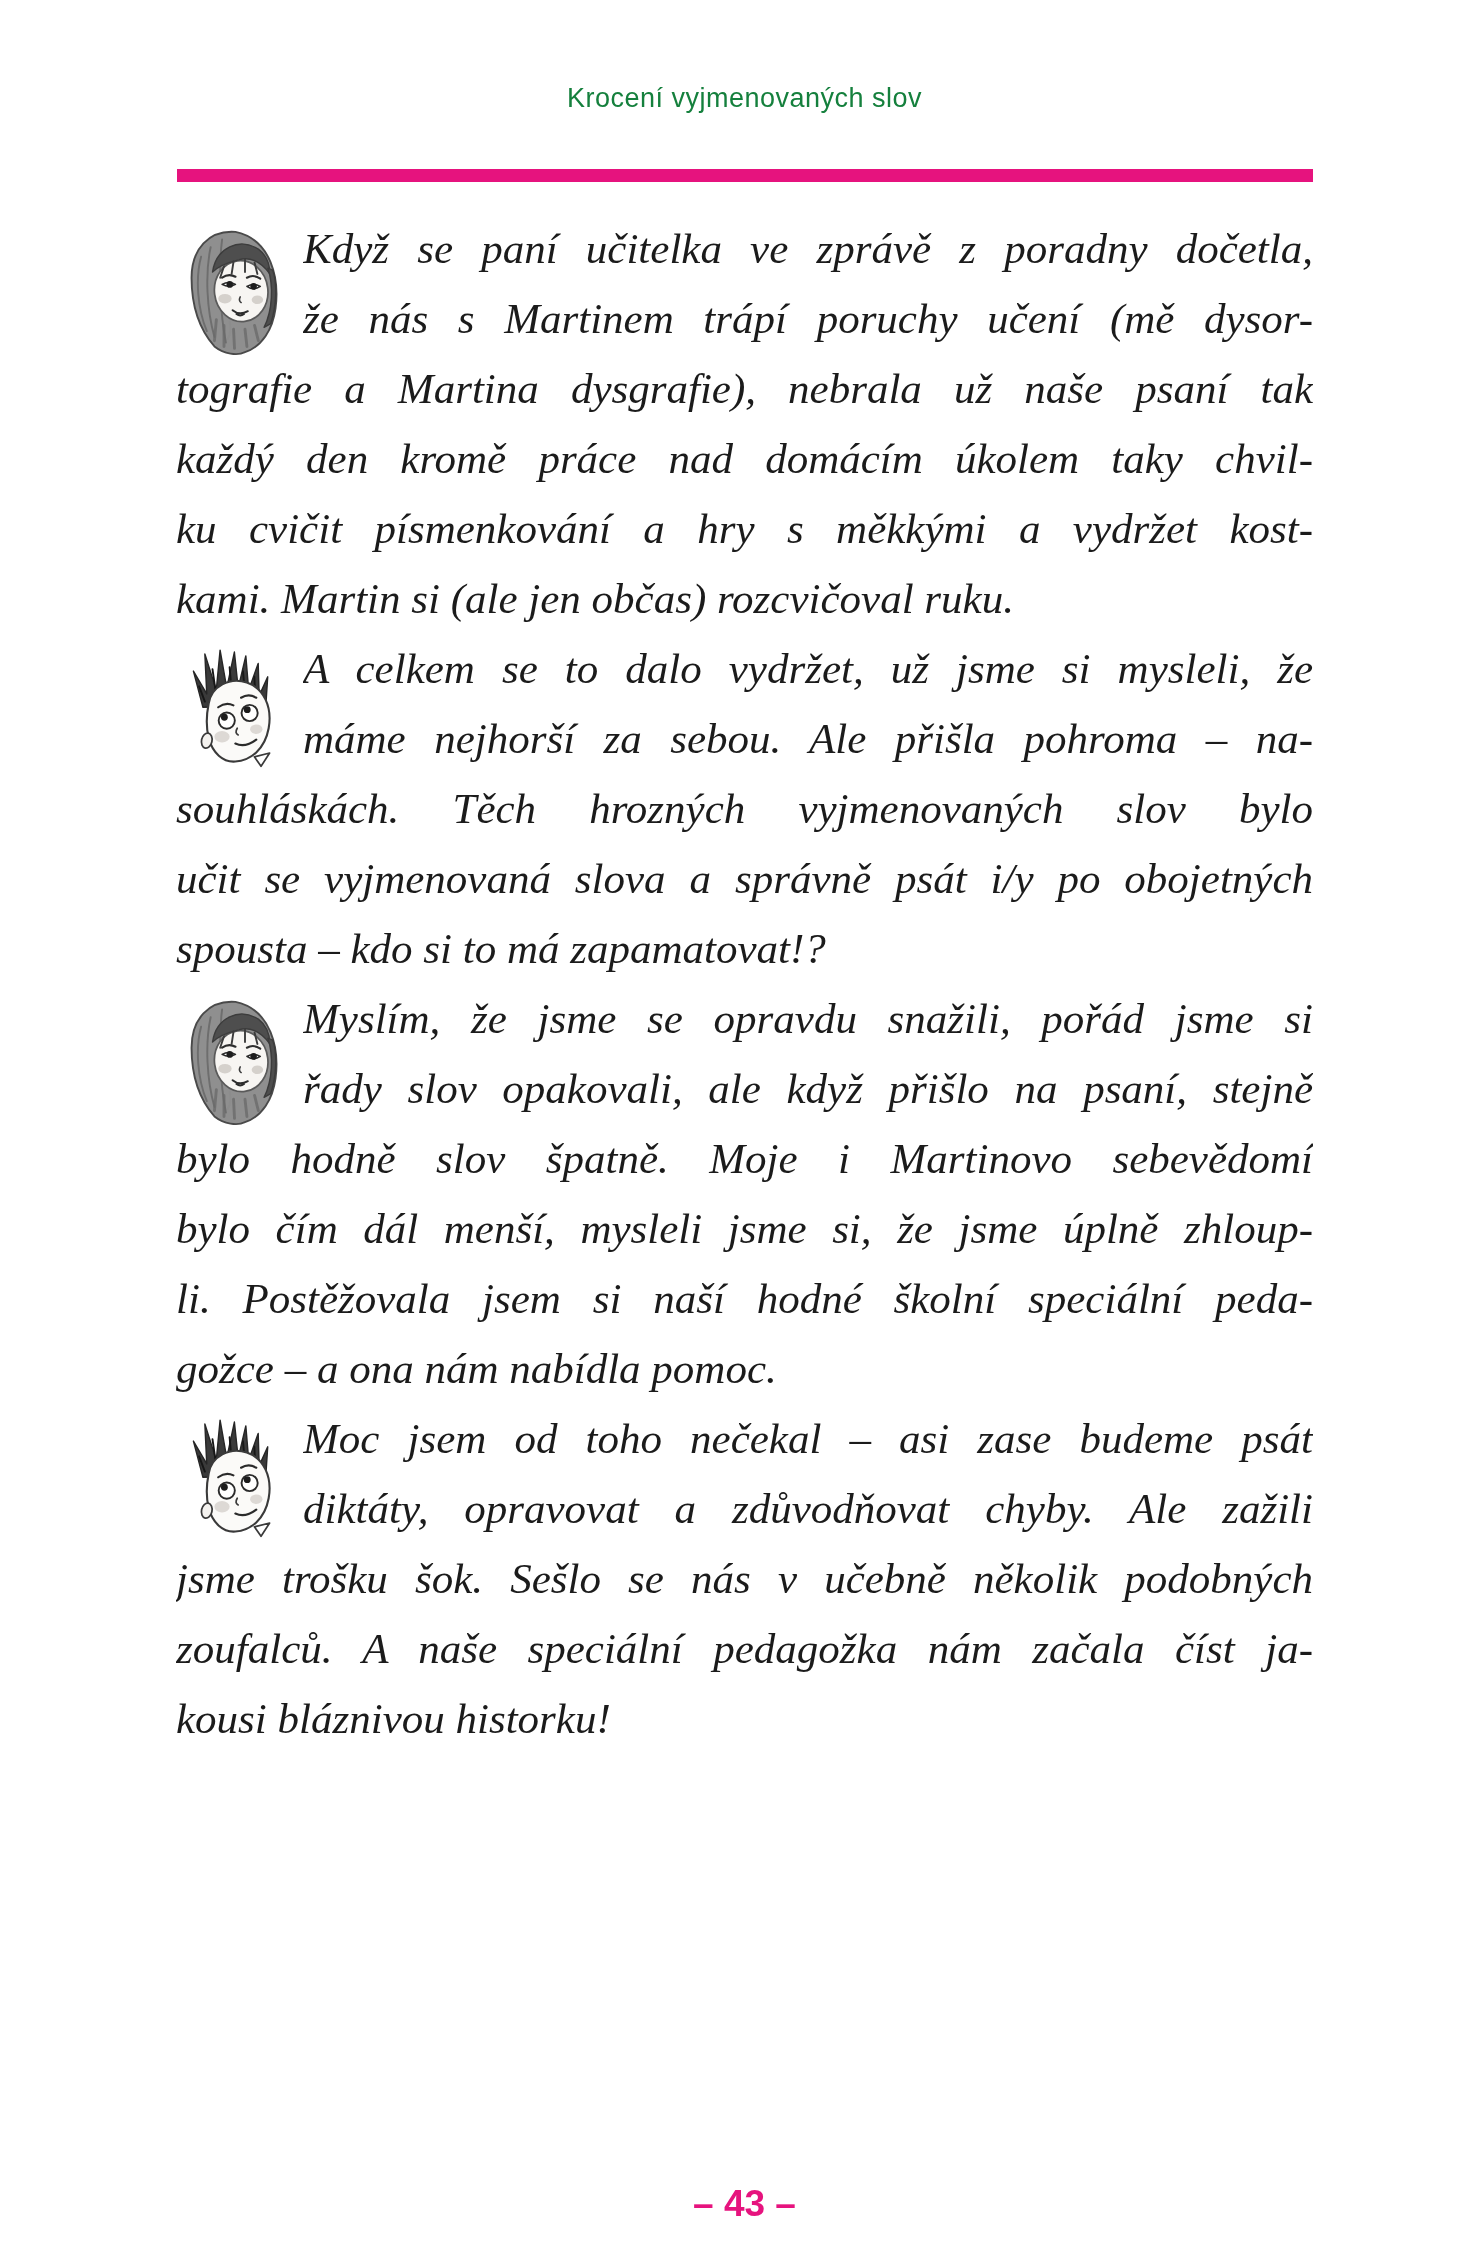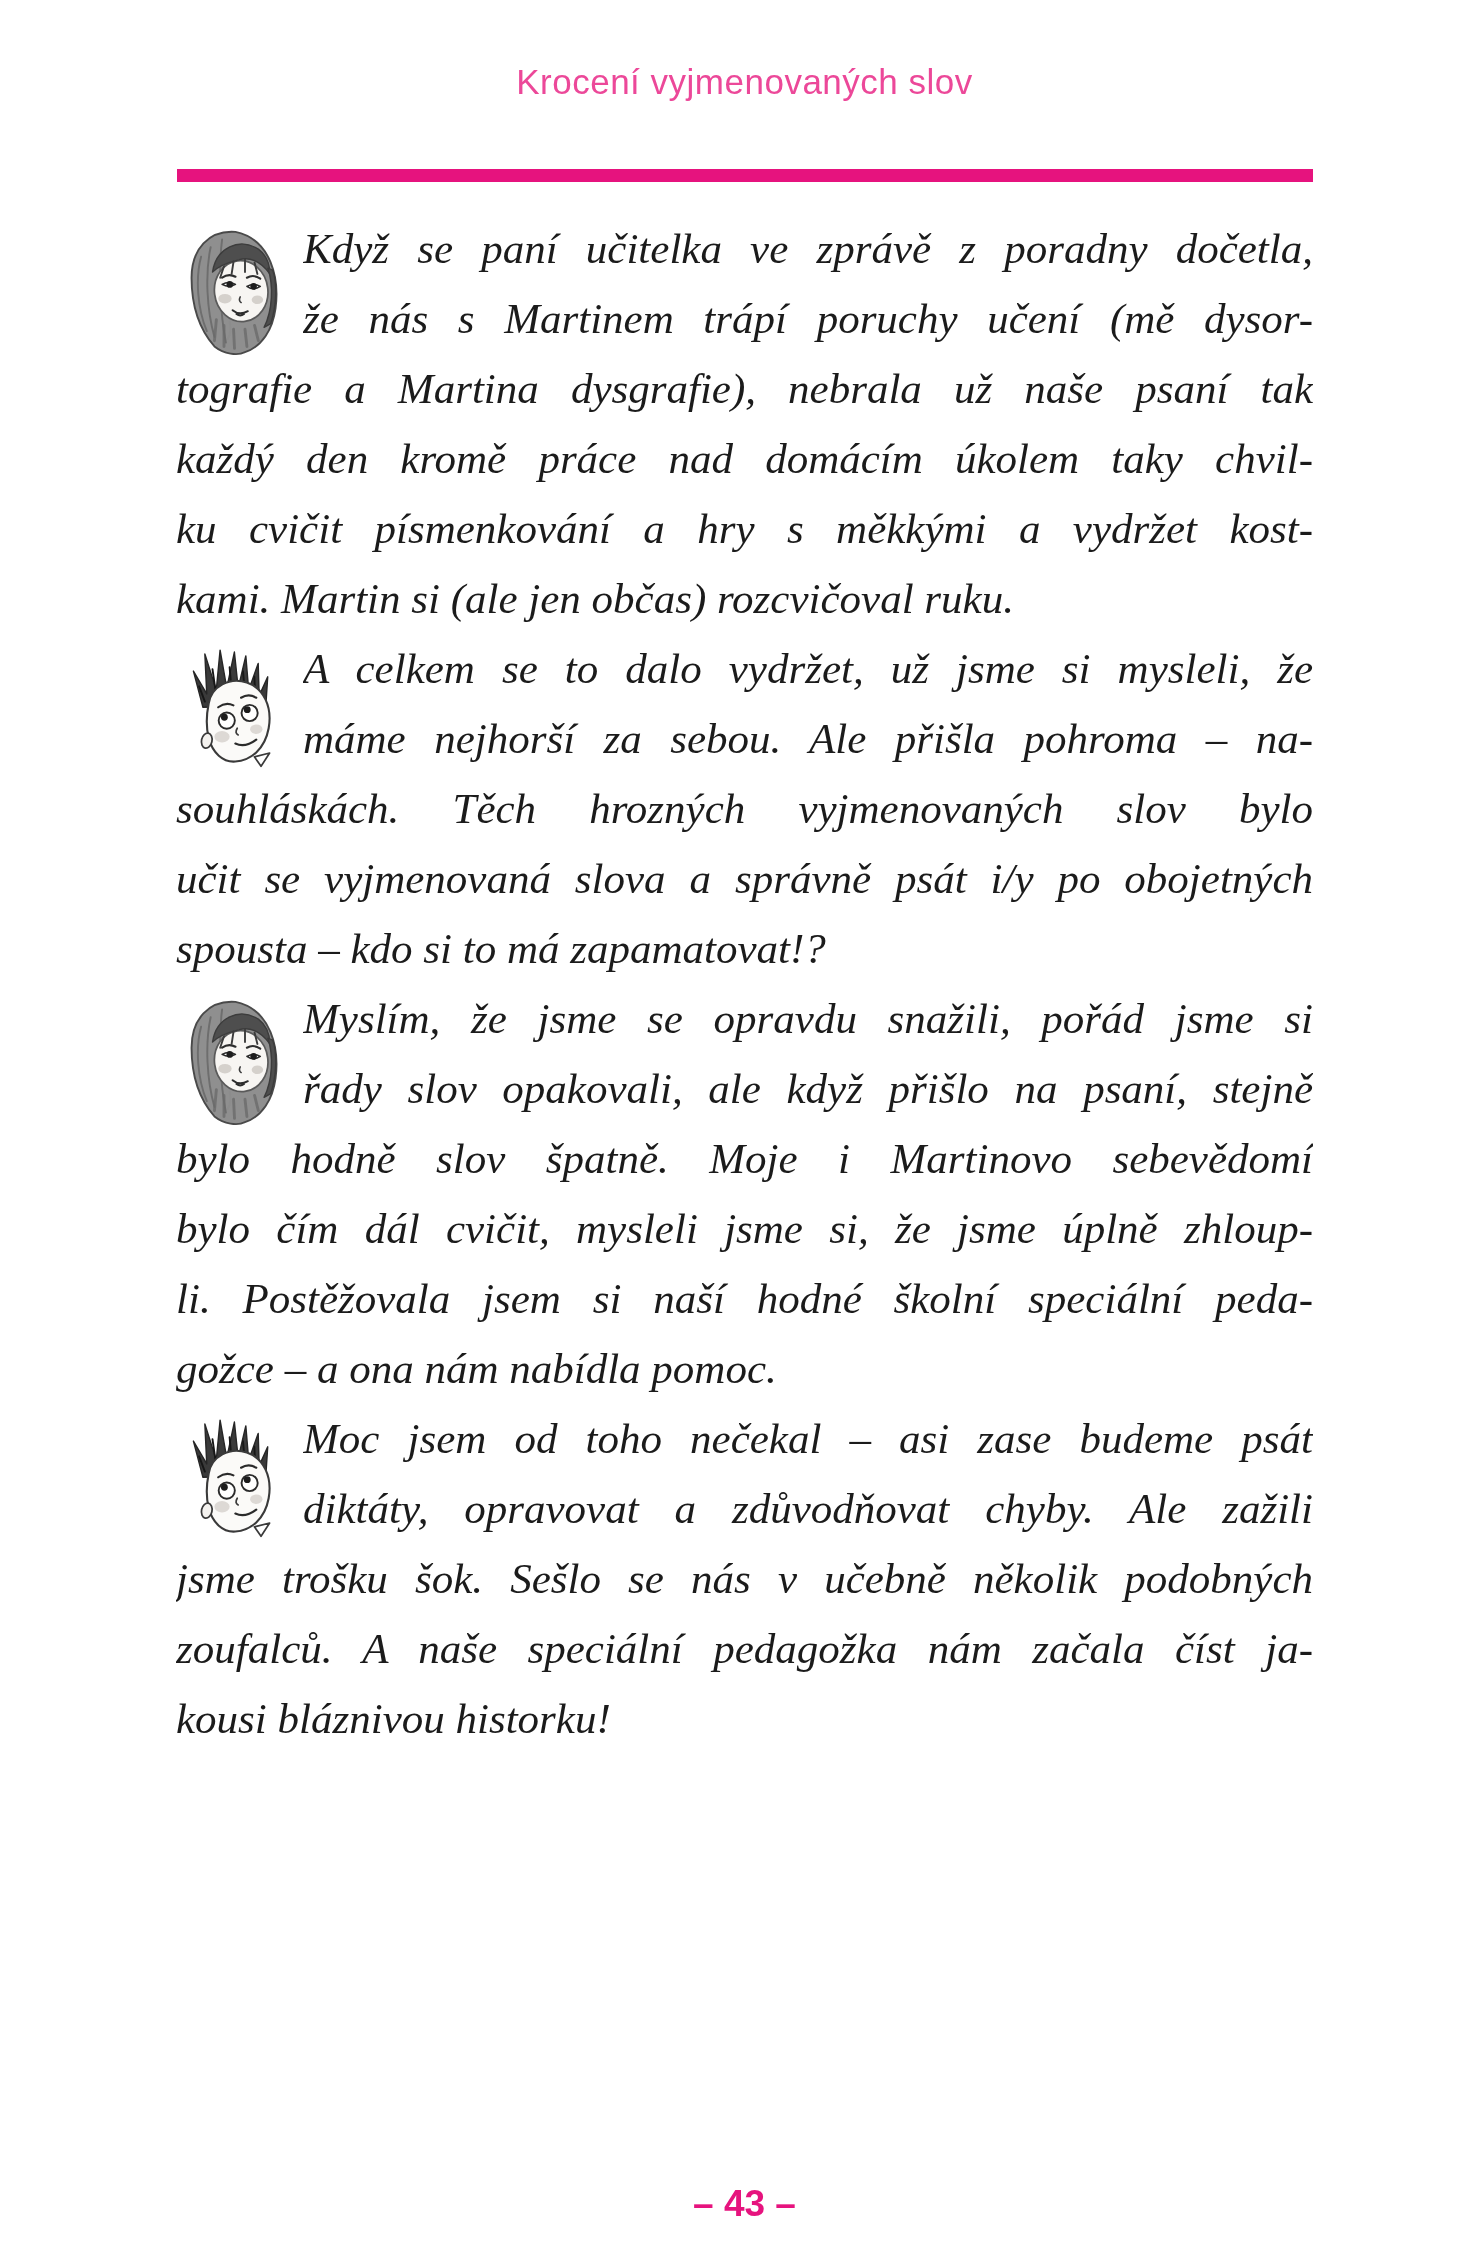--- a/index.html
+++ b/index.html
@@ -10,26 +10,26 @@
     font-family: "Liberation Serif", serif;
     color: #1b1b1b;
     overflow: hidden;
   }
   .page-header {
     position: absolute;
     left: 176px; top: 62px; width: 1137px;
     text-align: center;
   }
   .page-header h1 {
-    margin: 0;
+    margin: 16px;
     font-family: "Liberation Sans", sans-serif;
     font-weight: 400;
-    font-size: 35px;
+    font-size: 27px;
     line-height: 40px;
-    color: #ec4899;
+    color: #15803d;
     letter-spacing: 0.5px;
   }
   .rule {
     position: absolute;
     left: 177px; top: 169px;
     width: 1136px; height: 13px;
     background: #e6137e;
   }
   .story {
     position: absolute;
@@ -182,21 +182,21 @@
       <path d="M61,72 Q59,76 62,78" stroke="#3a3a3a" stroke-width="1.6" fill="none"></path>
       <path d="M53,86 Q60,92 69,87 M57,90 Q61,93 65,90" stroke="#2c2c2c" stroke-width="2" fill="none"></path>
 
       <path d="M50,98 Q52,110 48,116" stroke="#8a8a8a" stroke-width="2" fill="none" opacity="0.6"></path>
     </g>
   </svg>
 </span>
       <div class="line">Myslím, že jsme se opravdu snažili, pořád jsme si</div>
       <div class="line">řady slov opakovali, ale když přišlo na psaní, stejně</div>
       <div class="line">bylo hodně slov špatně. Moje i Martinovo sebevědomí</div>
-      <div class="line">bylo čím dál cvičit, mysleli jsme si, že jsme úplně zhloup-</div>
+      <div class="line">bylo čím dál menší, mysleli jsme si, že jsme úplně zhloup-</div>
       <div class="line">li. Postěžovala jsem si naší hodné školní speciální peda-</div>
       <div class="line last">gožce – a ona nám nabídla pomoc.</div>
     </div>
     <div class="para italic">
       <span class="face">
   <svg width="100" height="130" viewBox="0 0 105 136" xmlns="http://www.w3.org/2000/svg">
     <g class="sketch">
 
       <path d="M22,62 L12,24 L26,48 L24,6 L36,44 L40,2 L47,42 L55,4 L59,42 L67,8 L70,44 L80,16 L81,50 L90,30 L88,60 Z" fill="#3a3a3a" stroke="#262626" stroke-width="1.5"></path>
       <path d="M18,40 L24,56 M32,22 L36,50 M50,20 L52,44 M64,24 L66,46 M76,30 L77,52" stroke="#161616" stroke-width="2" fill="none"></path>

